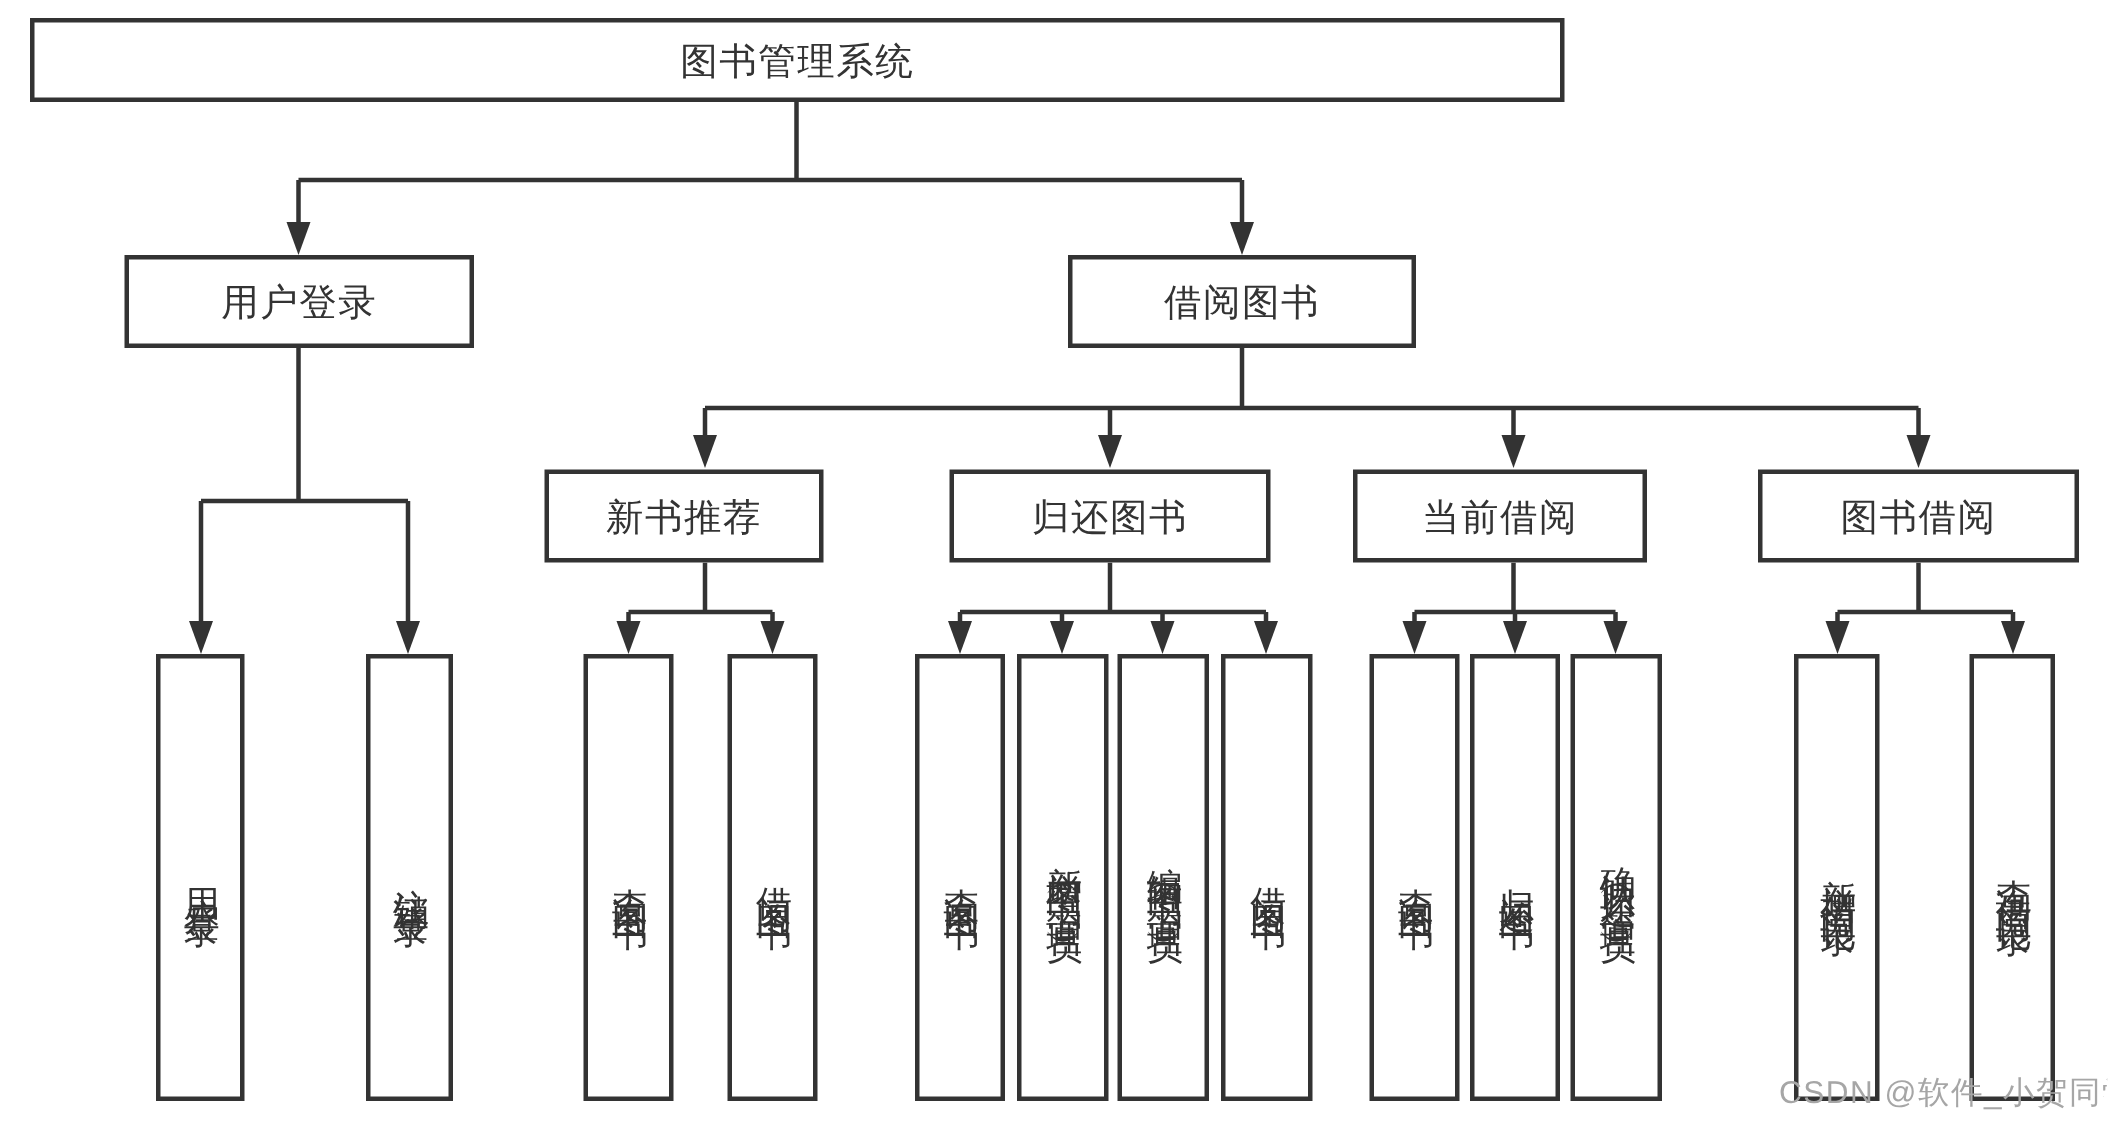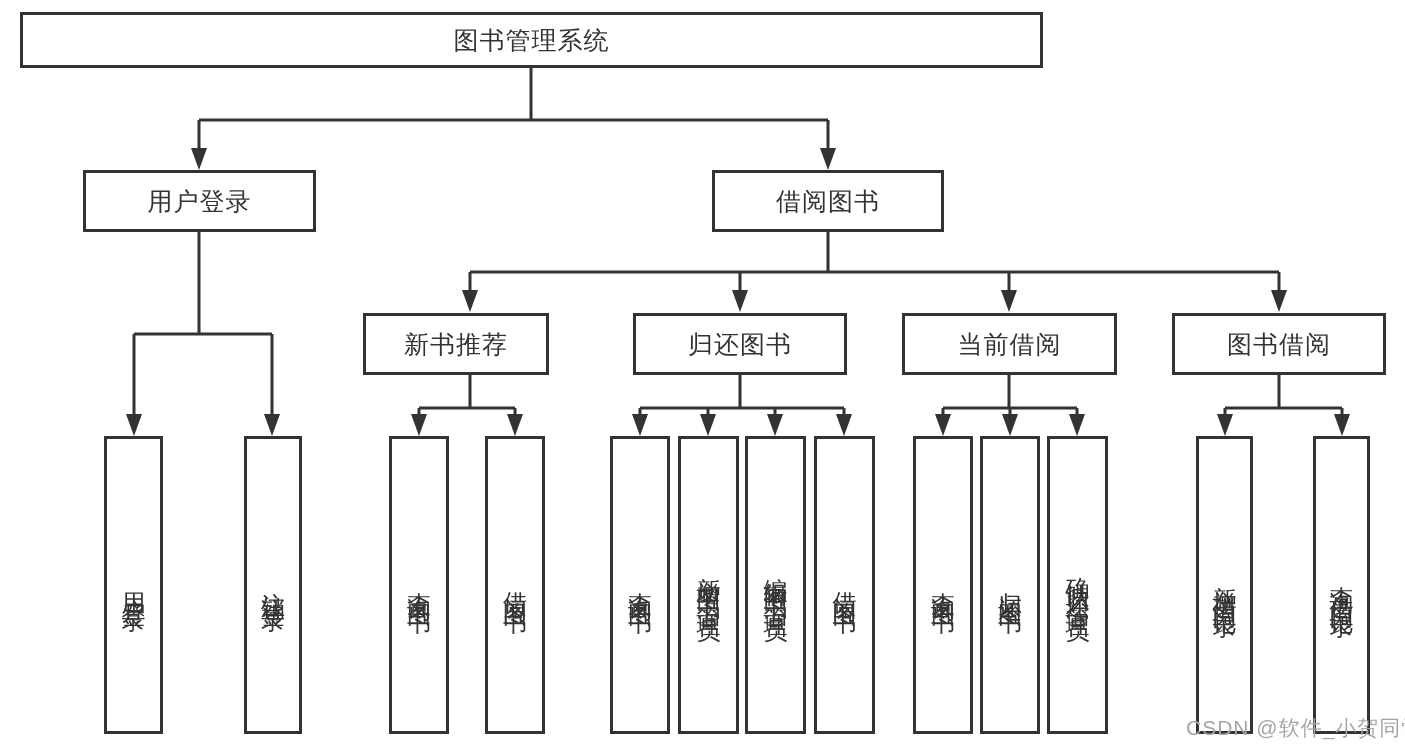--- a/index.html
+++ b/index.html
@@ -101,21 +101,21 @@
   <div class="node h" style="left:712px; top:170px; width:232px; height:62px;">
     <span class="label">借阅图书</span>
   </div>
 
   <div class="node h" style="left:363px; top:313px; width:186px; height:62px;">
     <span class="label">新书推荐</span>
   </div>
   <div class="node h" style="left:633px; top:313px; width:214px; height:62px;">
     <span class="label">归还图书</span>
   </div>
-  <div class="node h" style="left:902px; top:313px; width:215px; height:62px;">
+  <div class="node h" style="left:902px; top:313px; width:196px; height:62px;">
     <span class="label">当前借阅</span>
   </div>
   <div class="node h" style="left:1172px; top:313px; width:214px; height:62px;">
     <span class="label">图书借阅</span>
   </div>
 
   <div class="node v" style="left:104px; top:436px; width:59px; height:298px;">
     <span class="label">用户登录</span>
   </div>
   <div class="node v" style="left:244px; top:436px; width:58px; height:298px;">

